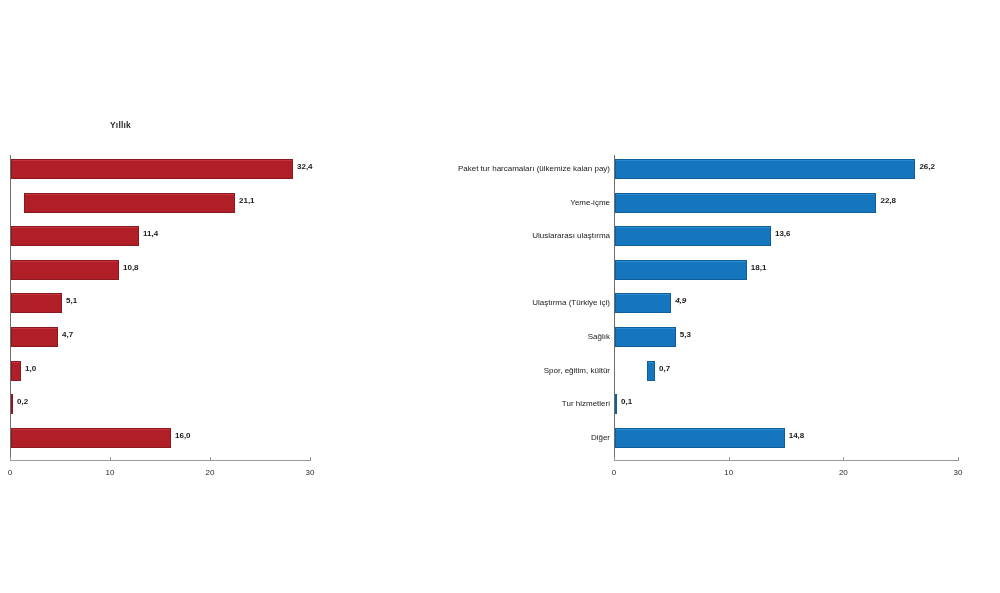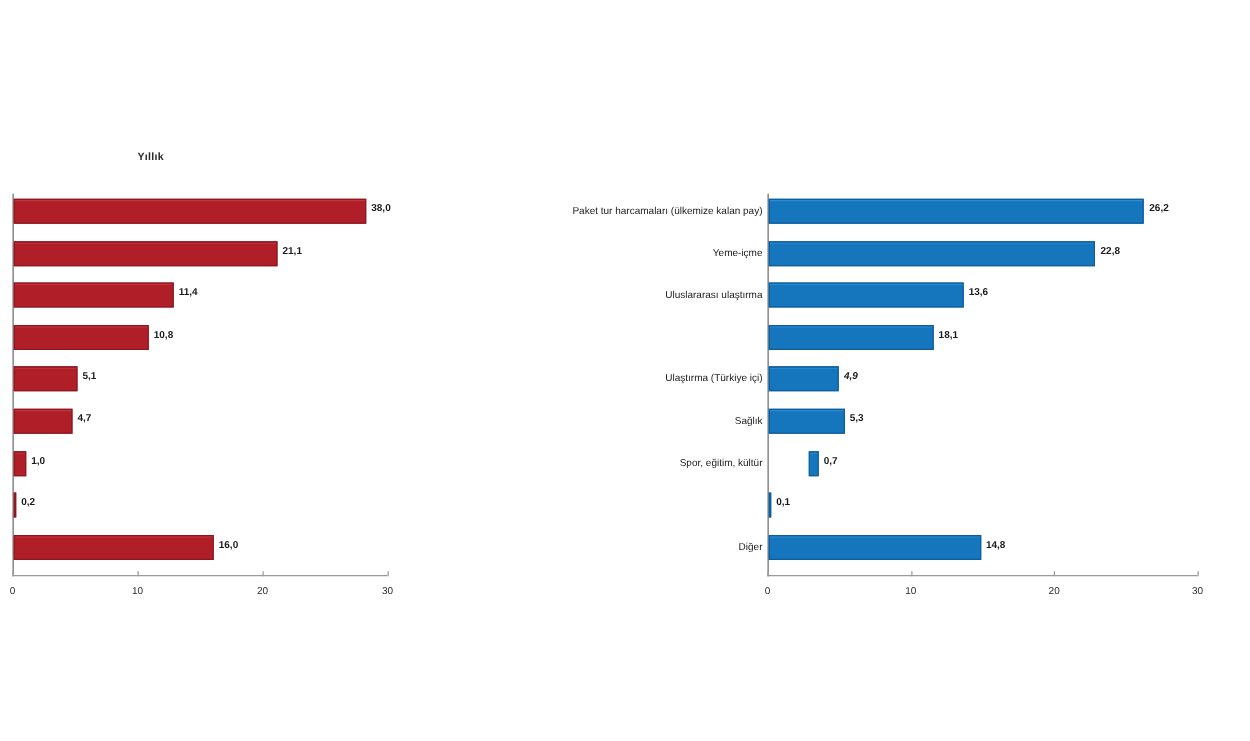--- a/index.html
+++ b/index.html
@@ -155,23 +155,23 @@
           <div class="tick" style="left: 100px;"></div>
           <div class="tick-label" style="left: 100px;">10</div>
           <div class="tick" style="left: 200px;"></div>
           <div class="tick-label" style="left: 200px;">20</div>
           <div class="tick" style="left: 300px;"></div>
           <div class="tick-label" style="left: 300px;">30</div>
         </div>
       <div id="bars-left">
           <div class="band" style="top: 4px; height: 20px;">
             <div class="bar red" title="Paket tur harcamaları (ülkemize kalan pay): 28,2" style="width: 282px;"></div>
-            <div class="bar-value" style="left: 287px;">38,0</div>
-          </div>
-          <div class="band" style="top: 37.6px; height: 20px;">
+            <div class="bar-value" style="left: 287px;">32,4</div>
+          </div>
+          <div class="band" style="top: 37.6px; height: 20px; margin-left: 13px;">
             <div class="bar red" title="Yeme-içme: 21,1" style="width: 211px;"></div>
             <div class="bar-value" style="left: 216px;">21,1</div>
           </div>
           <div class="band" style="top: 71.2px; height: 20px;">
             <div class="bar red" title="Uluslararası ulaştırma: 12,8" style="width: 128px;"></div>
             <div class="bar-value" style="left: 133px;">11,4</div>
           </div>
           <div class="band" style="top: 104.8px; height: 20px;">
             <div class="bar red" title="Konaklama: 10,8" style="width: 108px;"></div>
             <div class="bar-value" style="left: 113px;">10,8</div>
@@ -204,20 +204,21 @@
     
   </div>
 
   <div id="cats-right">
       <div class="cat-label" style="top: 7px;">Paket tur harcamaları (ülkemize kalan pay)</div>
       <div class="cat-label" style="top: 40.6px;">Yeme-içme</div>
       <div class="cat-label" style="top: 74.2px;">Uluslararası ulaştırma</div>
       <div class="cat-label" style="top: 141.4px;">Ulaştırma (Türkiye içi)</div>
       <div class="cat-label" style="top: 208.6px;">Spor, eğitim, kültür</div>
       <div class="cat-label" style="top: 175px;">Sağlık</div>
+      <div class="cat-label" style="top: 242.2px;">Tur hizmetleri</div>
       <div class="cat-label" style="top: 275.8px;">Diğer</div>
     </div>
 
   <div class="plot" id="plot-right">
     <div class="axis-y"></div>
     <div class="axis-x"></div>
     <div id="ticks-right">
         <div class="tick" style="left: 0px;"></div>
         <div class="tick-label" style="left: 0px;">0</div>
         <div class="tick" style="left: 114.667px;"></div>

